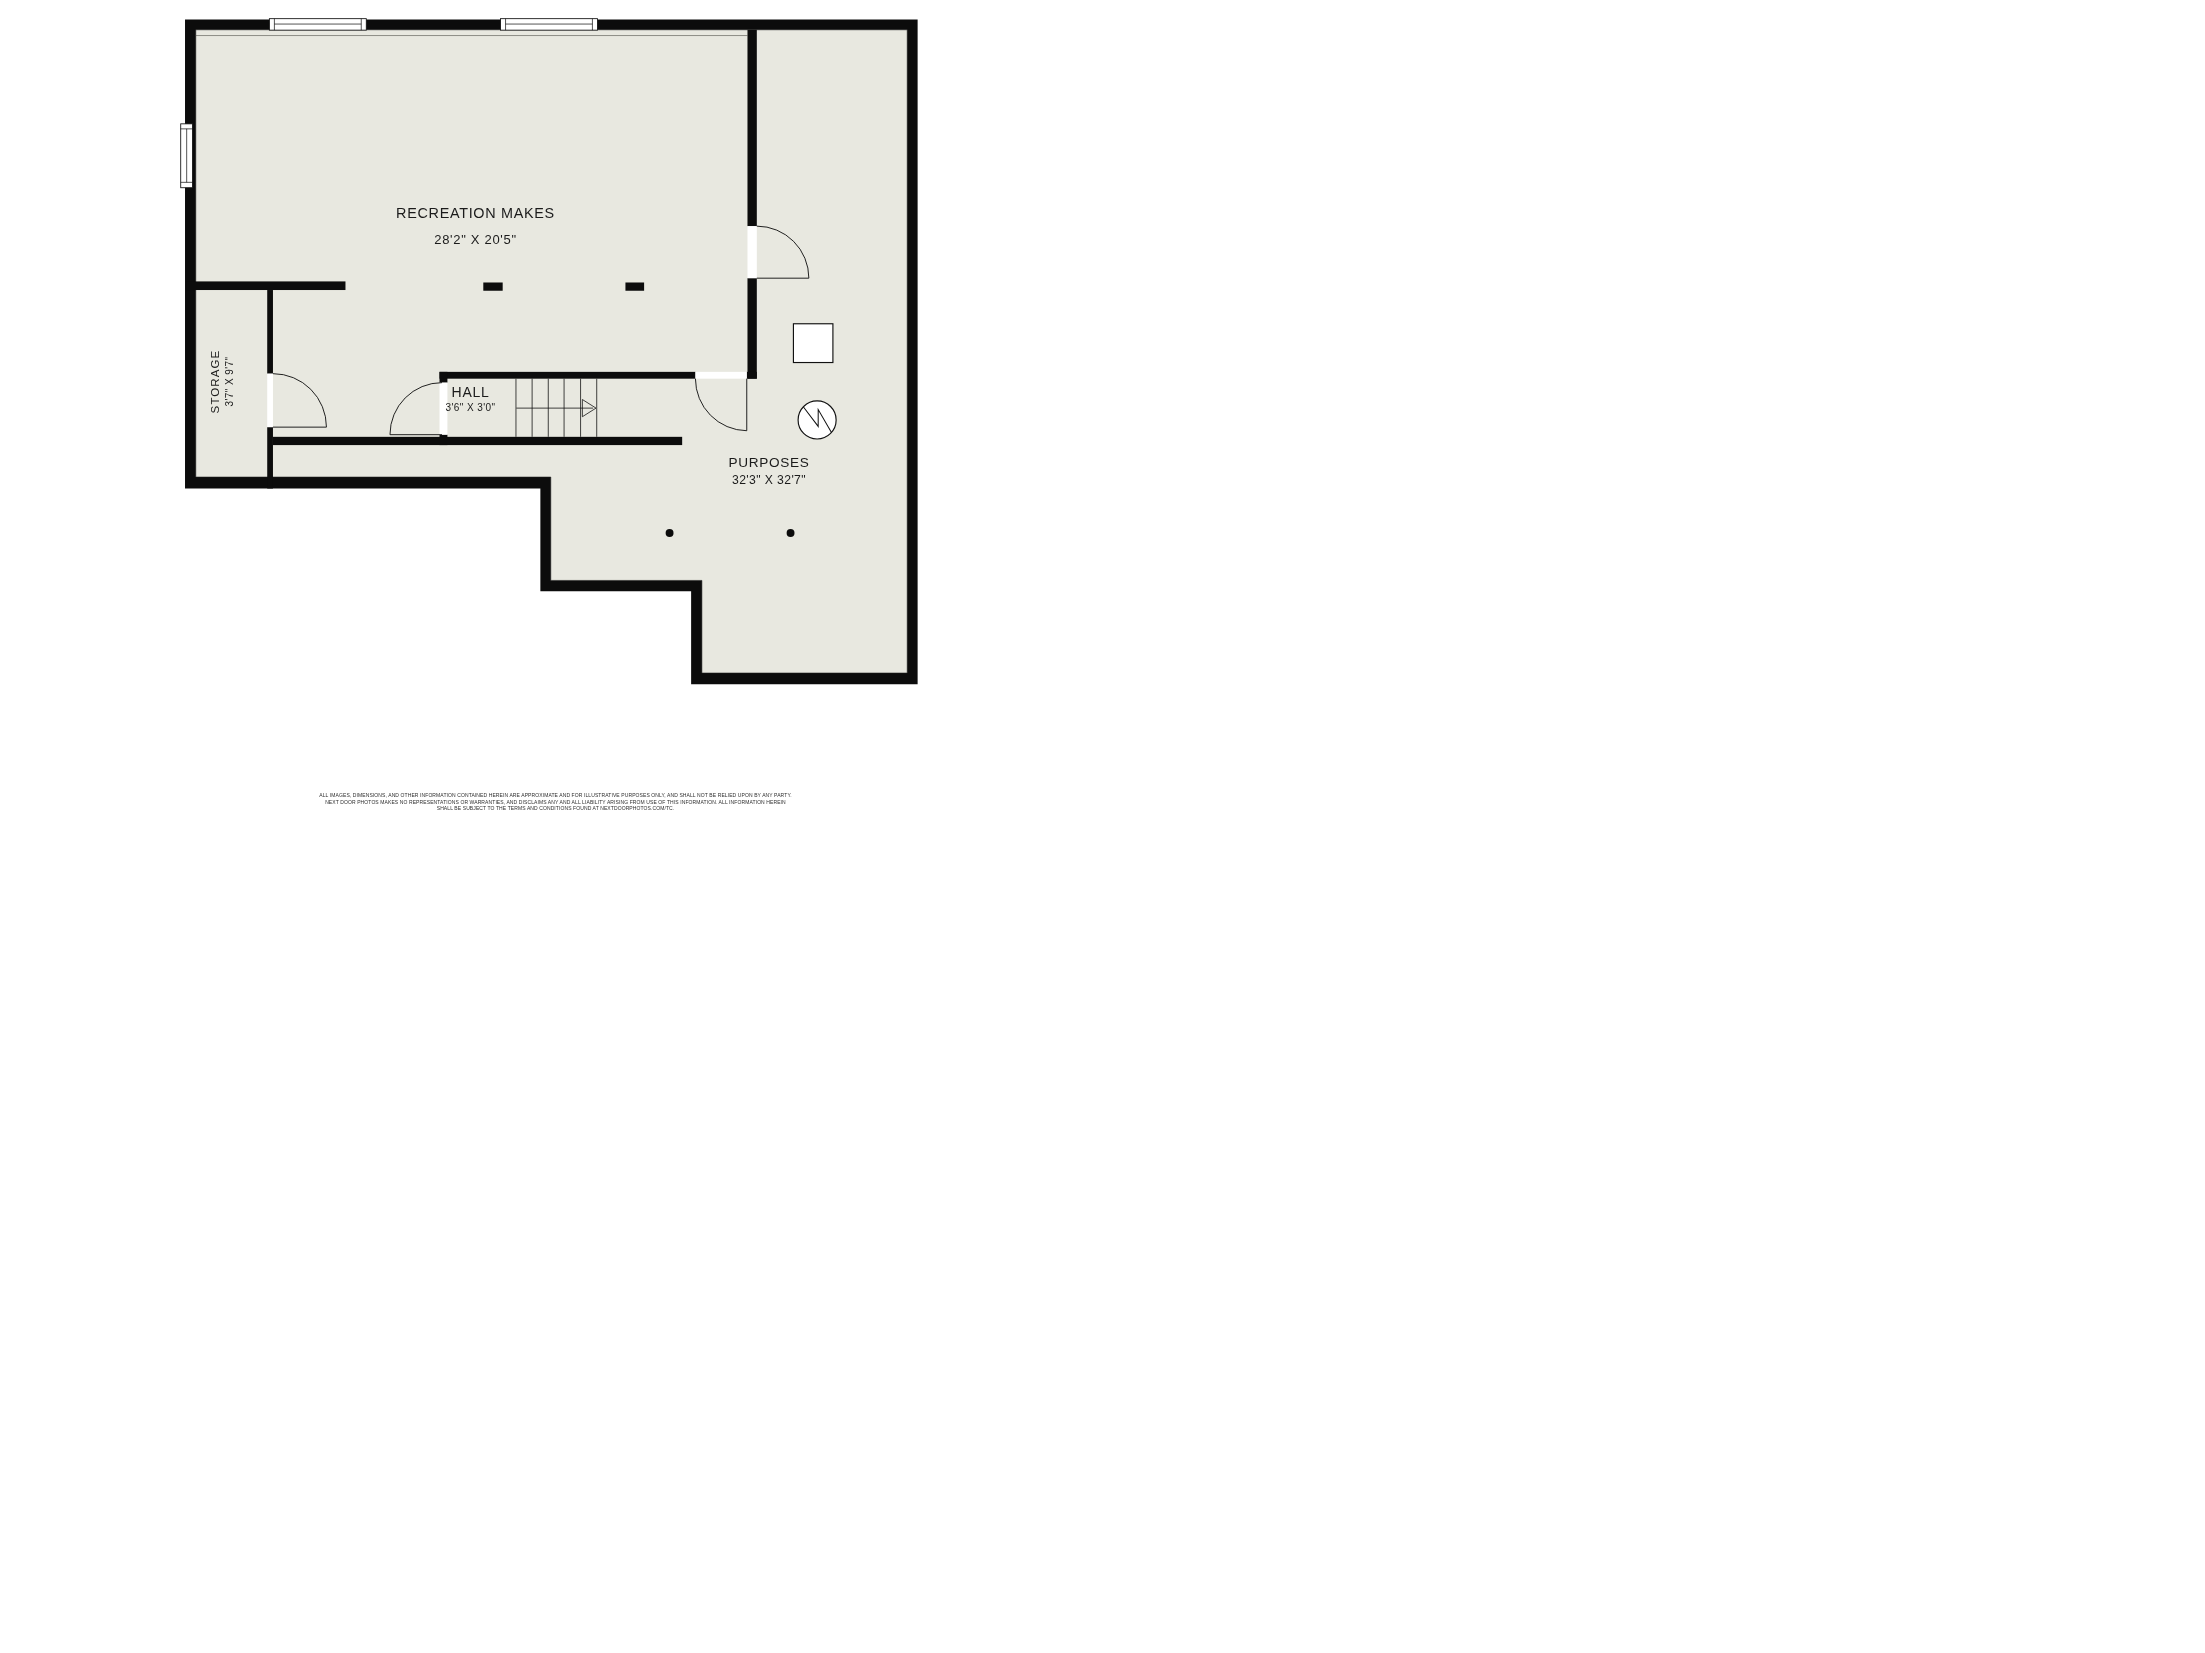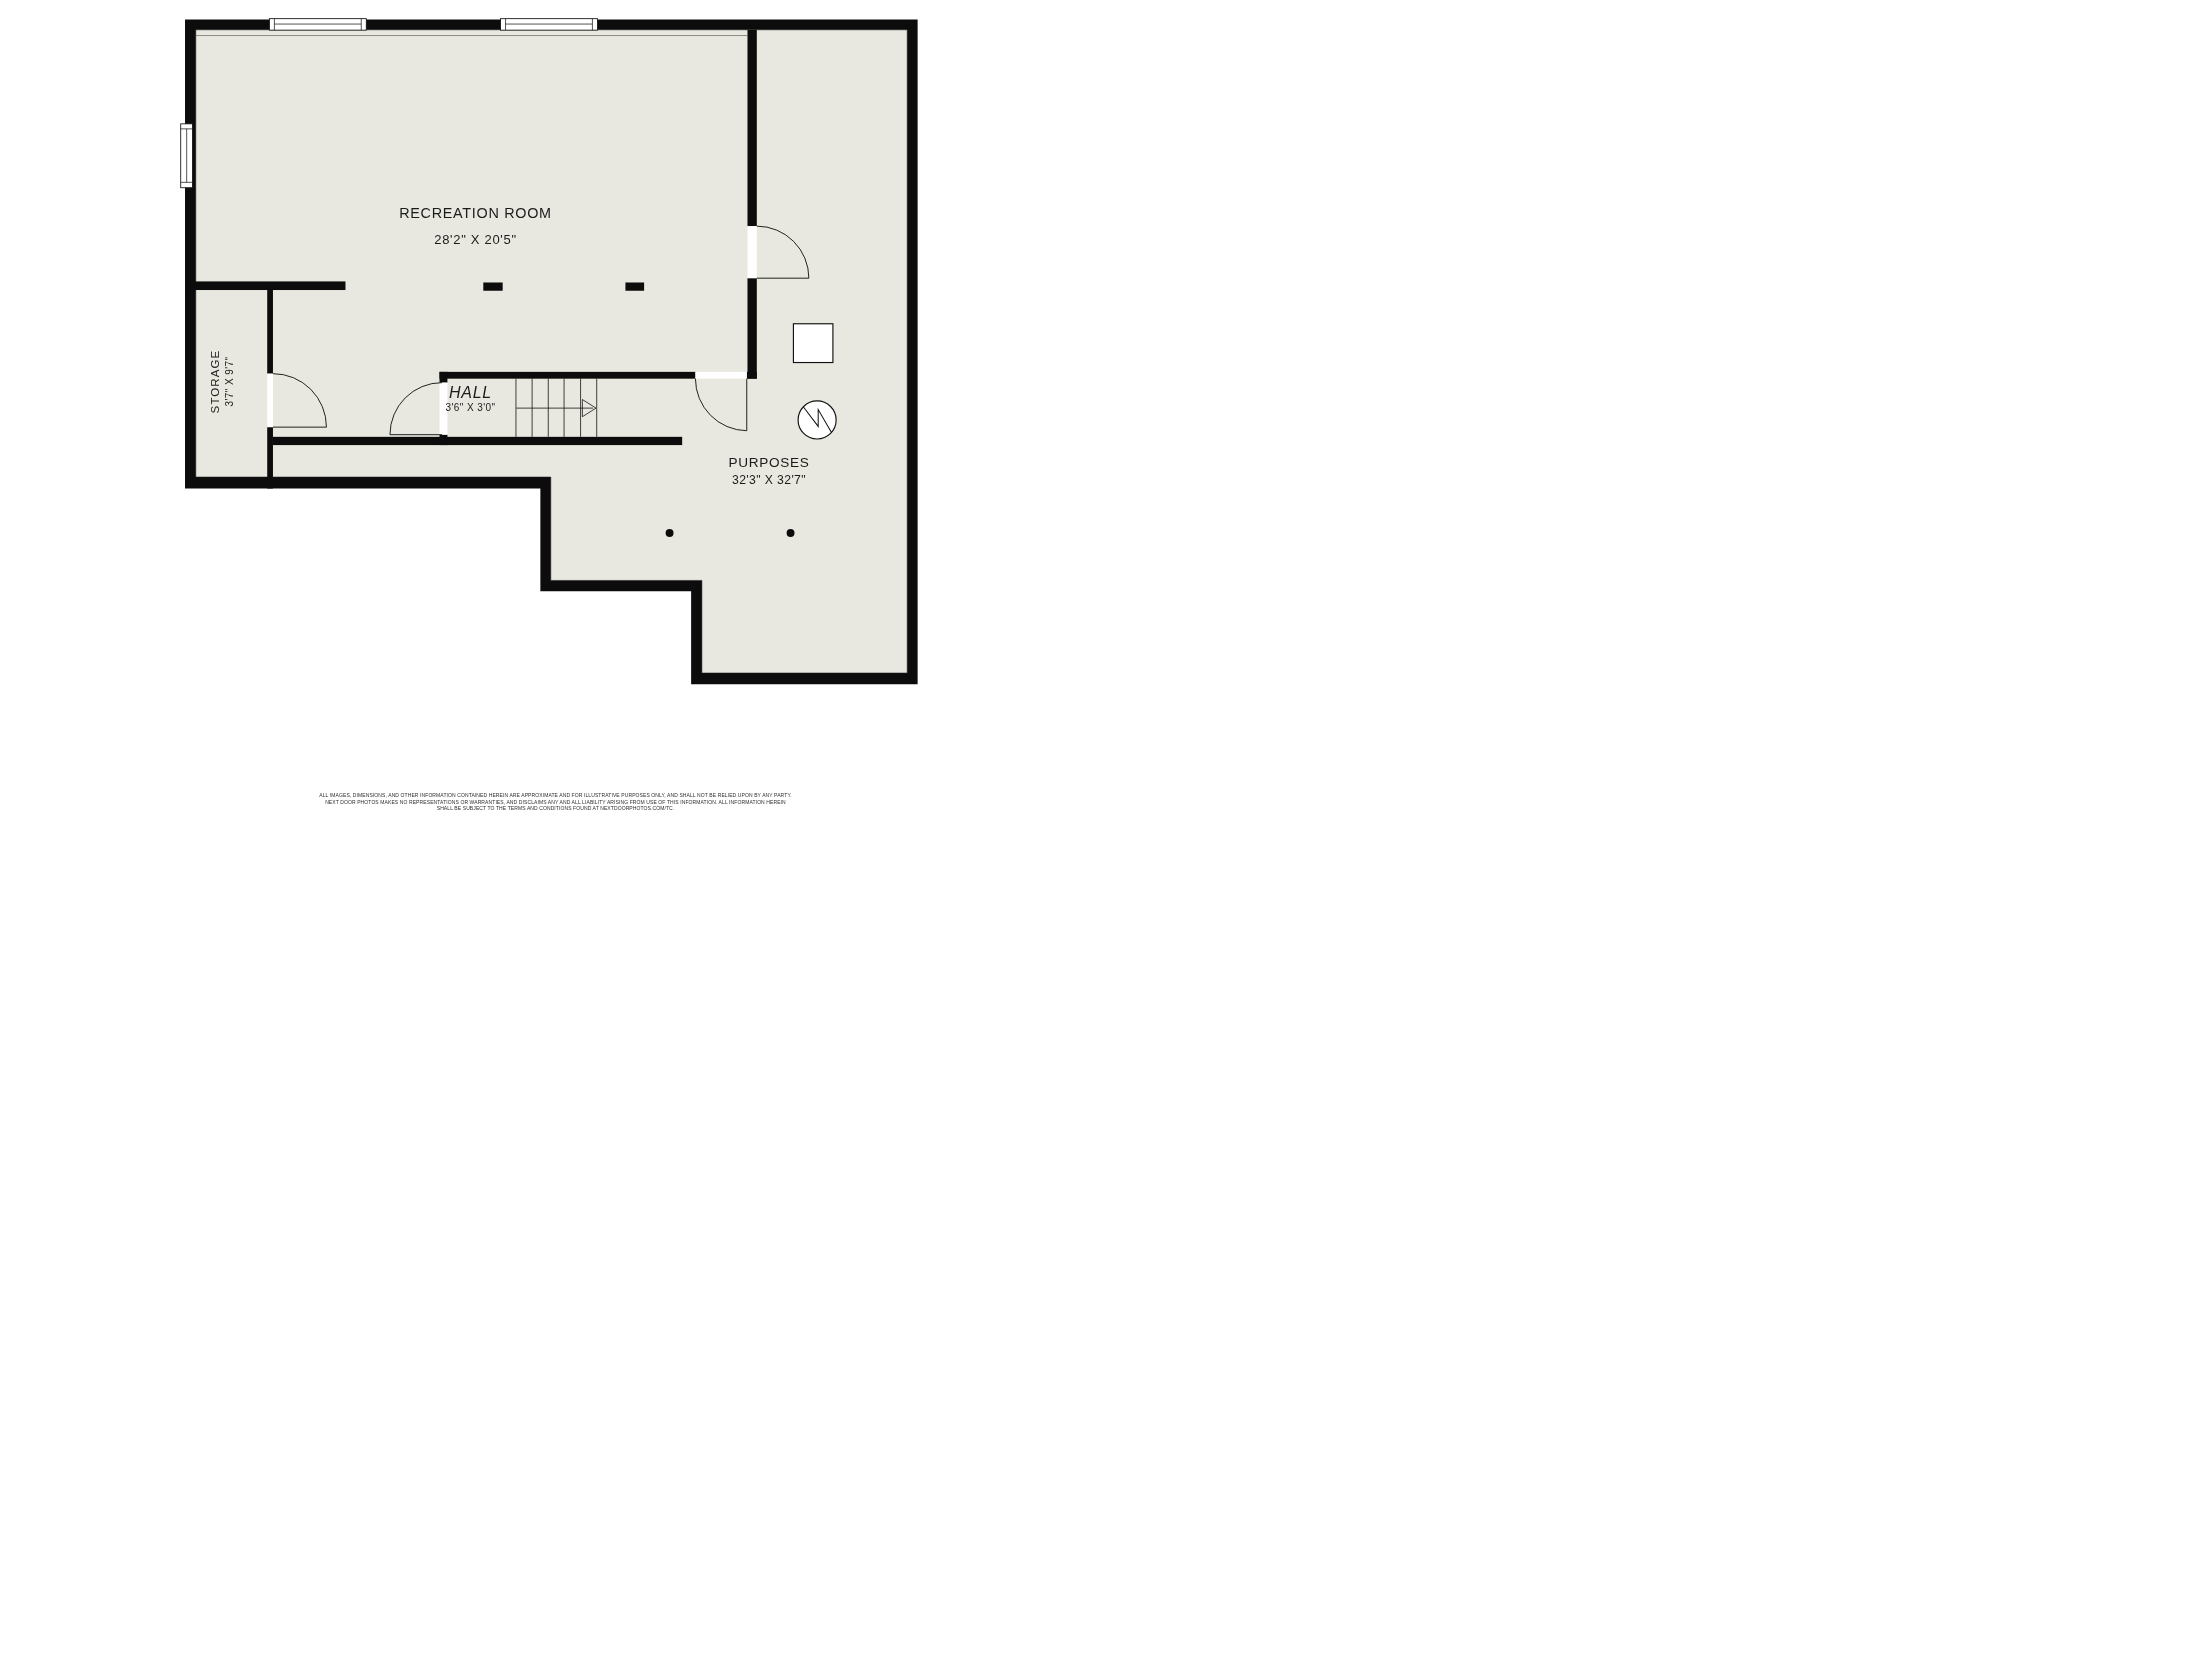--- a/index.html
+++ b/index.html
@@ -6,21 +6,21 @@
   body{font-family:"Liberation Sans", sans-serif;}
   .page{position:relative;width:1103px;height:827px;background:#ffffff;overflow:hidden;}
   .plan-svg{position:absolute;left:0;top:0;}
   .room-label{position:absolute;text-align:center;color:#1b1b1b;pointer-events:none;}
   .room-label .rname{white-space:nowrap;}
   .room-label .rdims{white-space:nowrap;}
   .lbl-recreation{left:368px;top:205px;width:215px;}
   .lbl-recreation .rname{font-size:14.4px;line-height:17px;letter-spacing:0.7px;}
   .lbl-recreation .rdims{font-size:13px;line-height:17px;margin-top:8.6px;letter-spacing:0.7px;}
   .lbl-hall{left:427px;top:385px;width:87px;}
-  .lbl-hall .rname{font-size:16px;line-height:15px;letter-spacing:0.7px;font-style:italic;}
+  .lbl-hall .rname{font-size:14px;line-height:15px;letter-spacing:0.7px;}
   .lbl-hall .rdims{font-size:10px;line-height:14.4px;margin-top:0.7px;letter-spacing:0.4px;}
   .lbl-utility{left:697px;top:454px;width:144px;}
   .lbl-utility .rname{font-size:13.6px;line-height:17px;letter-spacing:0.7px;}
   .lbl-utility .rdims{font-size:12.2px;line-height:18.7px;letter-spacing:0.4px;}
   .lbl-storage{left:168px;top:363px;width:115px;height:37px;transform:rotate(-90deg);transform-origin:50% 50%;}
   .lbl-storage .rname{font-size:11.5px;line-height:16px;letter-spacing:1.1px;}
   .lbl-storage .rdims{font-size:10px;line-height:14.4px;letter-spacing:0.4px;}
   .footer{position:absolute;left:0;top:792px;width:1111px;text-align:center;color:#2e2e2e;
           font-size:5px;line-height:6.5px;letter-spacing:0.1px;}
 </style>
@@ -115,21 +115,21 @@
     <rect x="1105" y="451" width="55" height="54" fill="#ffffff" stroke="#111" stroke-width="1.6"></rect>
     <g>
       <circle cx="1138" cy="585" r="26.5" fill="#ffffff" stroke="#111" stroke-width="1.6"></circle>
       <path d="M1119 567 L1139.5 594 L1139.5 570.5 L1158 602.5" fill="none" stroke="#111" stroke-width="1.4"></path>
     </g>
     <circle cx="932.5" cy="742.5" r="5.5" fill="#0c0c0c"></circle>
     <circle cx="1101" cy="742.5" r="5.5" fill="#0c0c0c"></circle>
   </svg>
 
   <div class="room-label lbl-recreation">
-    <div class="rname">RECREATION ROOM</div>
+    <div class="rname">RECREATION MAKES</div>
     <div class="rdims">28'2" X 20'5"</div>
   </div>
 
   <div class="room-label lbl-storage">
     <div class="rname">STORAGE</div>
     <div class="rdims">3'7" X 9'7"</div>
   </div>
 
   <div class="room-label lbl-hall">
     <div class="rname">HALL</div>

